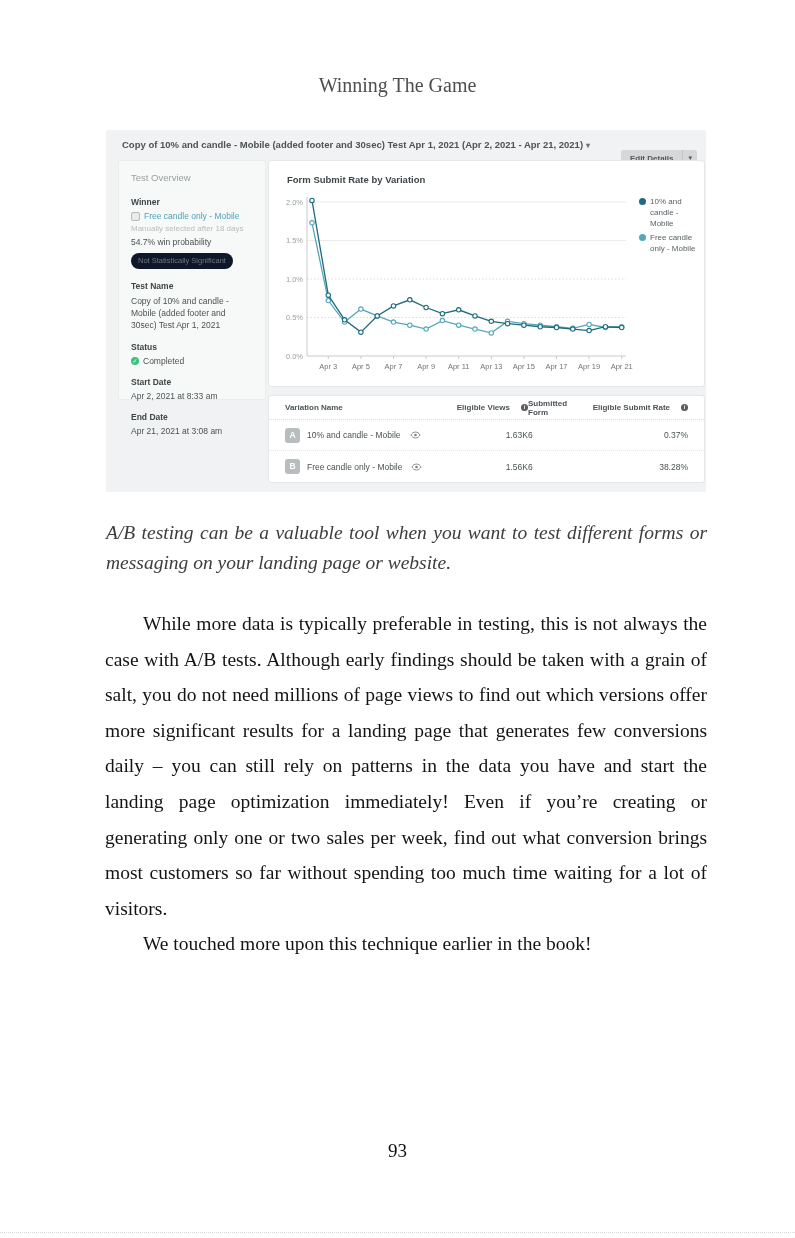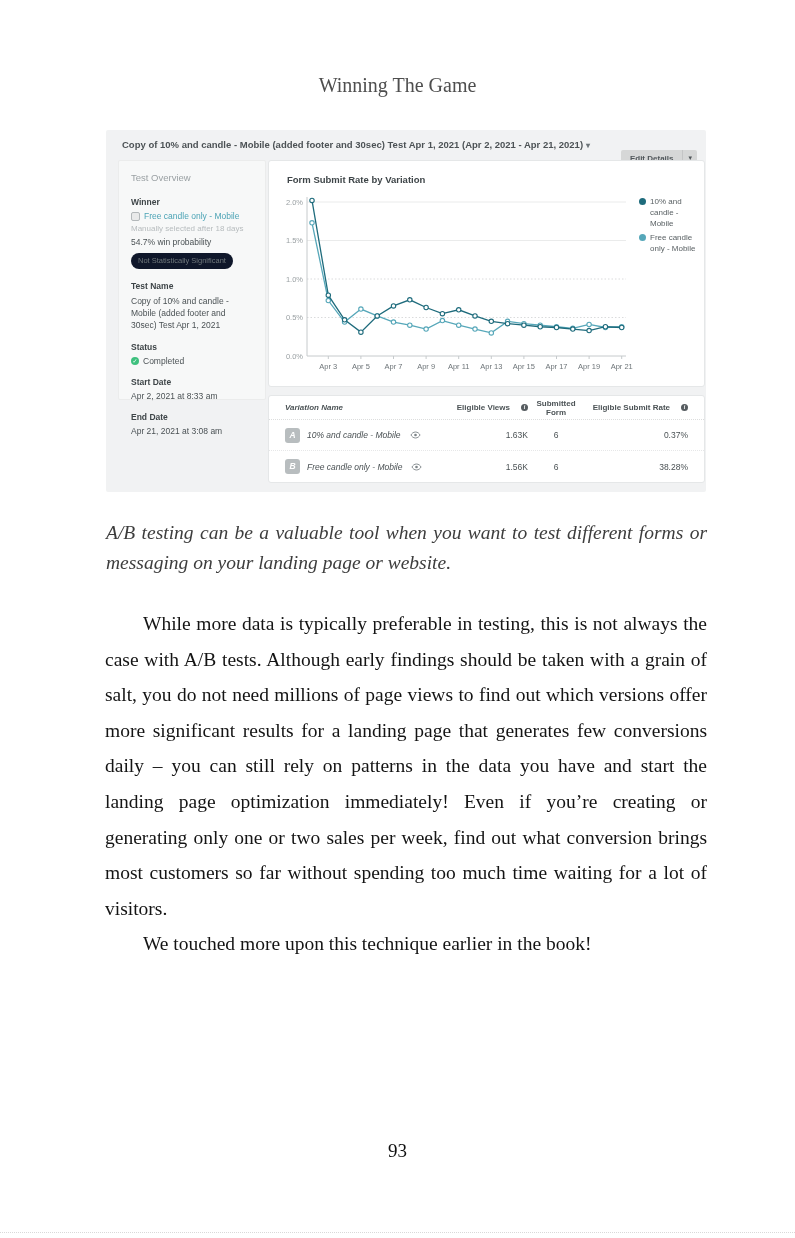--- a/index.html
+++ b/index.html
@@ -63,23 +63,23 @@
   .legend-label { font-size:8px; color:#5a6164; line-height:1.35; }
 
   
   .table-card { position:absolute; left:162px; top:265px; width:437px; height:88px;
                 background:#fff; border:1px solid #e5e7e8; border-radius:3px;
                 font-size:8.5px; }
   .trow { display:flex; align-items:center; padding:0 16px; }
   .t-head { height:24px; border-bottom:1px dotted #dcdddd; color:#4c5356; font-weight:bold; font-size:8px; }
   .t-body { height:31px; border-bottom:1px dotted #e6e7e8; }
   .t-body:last-child { border-bottom:none; }
-  .c-name { flex:1; display:flex; align-items:center; gap:7px;font-style:italic; }
+  .c-name { flex:1; display:flex; align-items:center; gap:7px; }
   .c-views { width:78px; text-align:right; }
-  .c-sub { width:56px; text-align:center; }
+  .c-sub { width:56px; text-align:left; }
   .c-rate { width:104px; text-align:right; }
   .hdr-icon-wrap { display:inline-flex; align-items:center; gap:11px; justify-content:flex-end; width:100%; }
   .info-dot { display:inline-block; width:7px; height:7px; border-radius:50%; background:#565c60;
               color:#fff; font-size:5.5px; line-height:7px; text-align:center;
               font-family:"Liberation Serif", serif; font-style:italic; }
   .var-badge { width:15px; height:15px; border-radius:3px; background:#b8bdbf; color:#fff;
                font-size:8.5px; font-weight:bold; text-align:center; line-height:15px; flex:0 0 auto; }
   .eye { flex:0 0 auto; margin-left:2px; }
 
   

